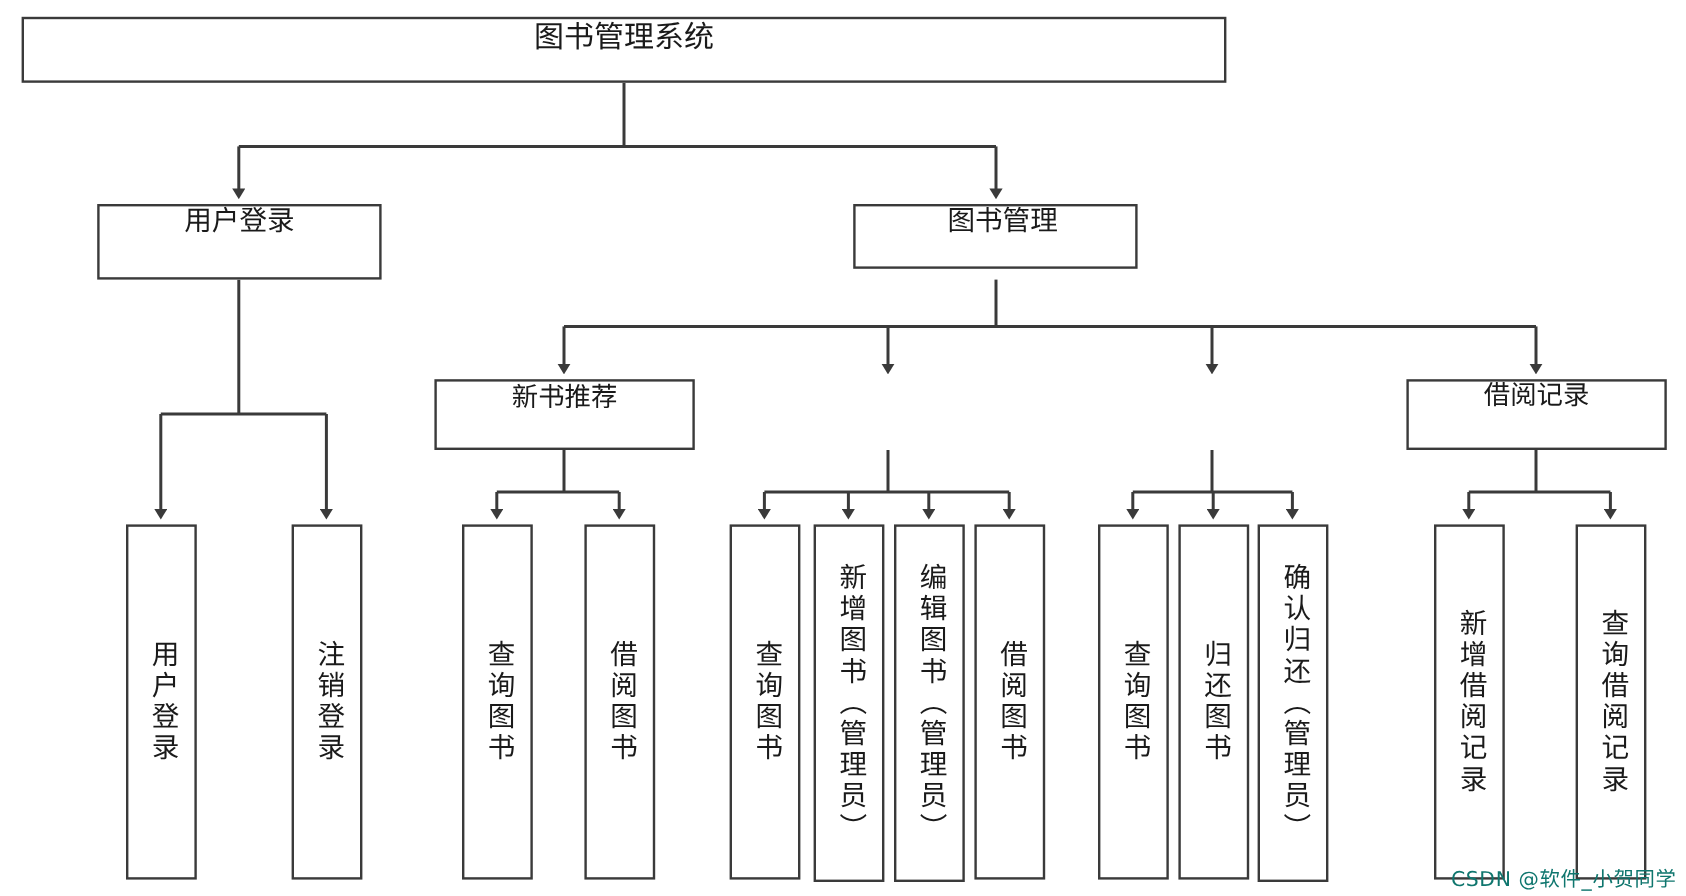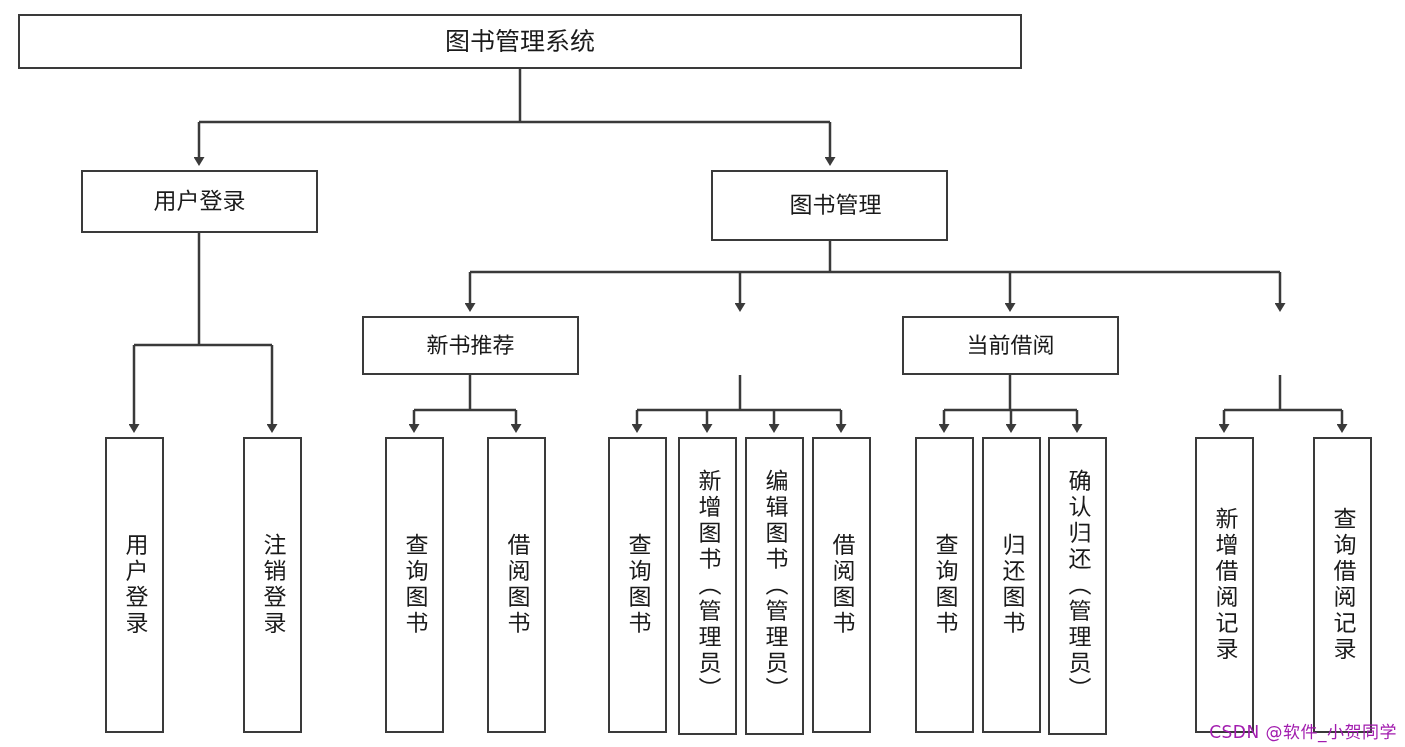--- a/index.html
+++ b/index.html
@@ -25,21 +25,21 @@
     width: 1405px;
     height: 747px;
     pointer-events: none;
   }
   .node {
     position: absolute;
     box-sizing: border-box;
     border: 2.5px solid #3a3a3a;
     background: #ffffff;
     display: flex;
-    align-items: center;
+    align-items: flex-start;
     justify-content: center;
     color: #1a1a1a;
     line-height: 1.18;
     text-align: center;
   }
   .node .lbl {
     display: block;
     white-space: nowrap;
   }
   
@@ -125,29 +125,29 @@
     </g>
   </svg>
 
   <div class="node h-root" id="n-root" style="left: 18px; top: 14px; width: 1004px; height: 55px;">
     <span class="lbl">图书管理系统</span>
   </div>
 
   <div class="node h-mid" id="n-l2-0" style="left: 81px; top: 170px; width: 237px; height: 63px;">
     <span class="lbl">用户登录</span>
   </div>
-  <div class="node h-mid" id="n-l2-1" style="left: 711px; top: 170px; width: 237px; height: 71px; padding-left: 12px;">
+  <div class="node h-mid" id="n-l2-1" style="left: 711px; top: 170px; width: 237px; height: 54px; padding-left: 12px;">
     <span class="lbl">图书管理</span>
   </div>
 
   <div class="node h-sub" id="n-l3-0" style="left: 362px; top: 316px; width: 217px; height: 59px; font-family: Liberation Serif, serif;">
     <span class="lbl">新书推荐</span>
   </div>
-  <div class="node h-sub" id="n-l3-2" style="left: 902px; top: 316px; width: 217px; height: 59px;">
-    <span class="lbl">当前借阅</span>
+  <div class="node h-sub" id="n-l3-3" style="left: 1172px; top: 316px; width: 217px; height: 59px;">
+    <span class="lbl">借阅记录</span>
   </div>
 
   <div class="node v-leaf" id="n-lf-0" style="left: 105px; top: 437px; width: 59px; height: 296px;">
     <span class="lbl">用户登录</span>
   </div>
   <div class="node v-leaf" id="n-lf-1" style="left: 243px; top: 437px; width: 59px; height: 296px;">
     <span class="lbl">注销登录</span>
   </div>
   <div class="node v-leaf" id="n-lf-2" style="left: 385px; top: 437px; width: 59px; height: 296px;">
     <span class="lbl">查询图书</span>
@@ -176,15 +176,15 @@
   <div class="node v-leaf" id="n-lf-10" style="left: 1048px; top: 437px; width: 59px; height: 298px;">
     <span class="lbl">确认归还（管理员）</span>
   </div>
   <div class="node v-leaf" id="n-lf-11" style="left: 1195px; top: 437px; width: 59px; height: 296px;">
     <span class="lbl">新增借阅记录</span>
   </div>
   <div class="node v-leaf" id="n-lf-12" style="left: 1313px; top: 437px; width: 59px; height: 296px;">
     <span class="lbl">查询借阅记录</span>
   </div>
 
-  <div id="watermark" style="color: #a21caf;">CSDN @软件_小贺同学</div>
+  <div id="watermark" style="color: #0f766e;">CSDN @软件_小贺同学</div>
 
 </div>
 
 </body></html>

